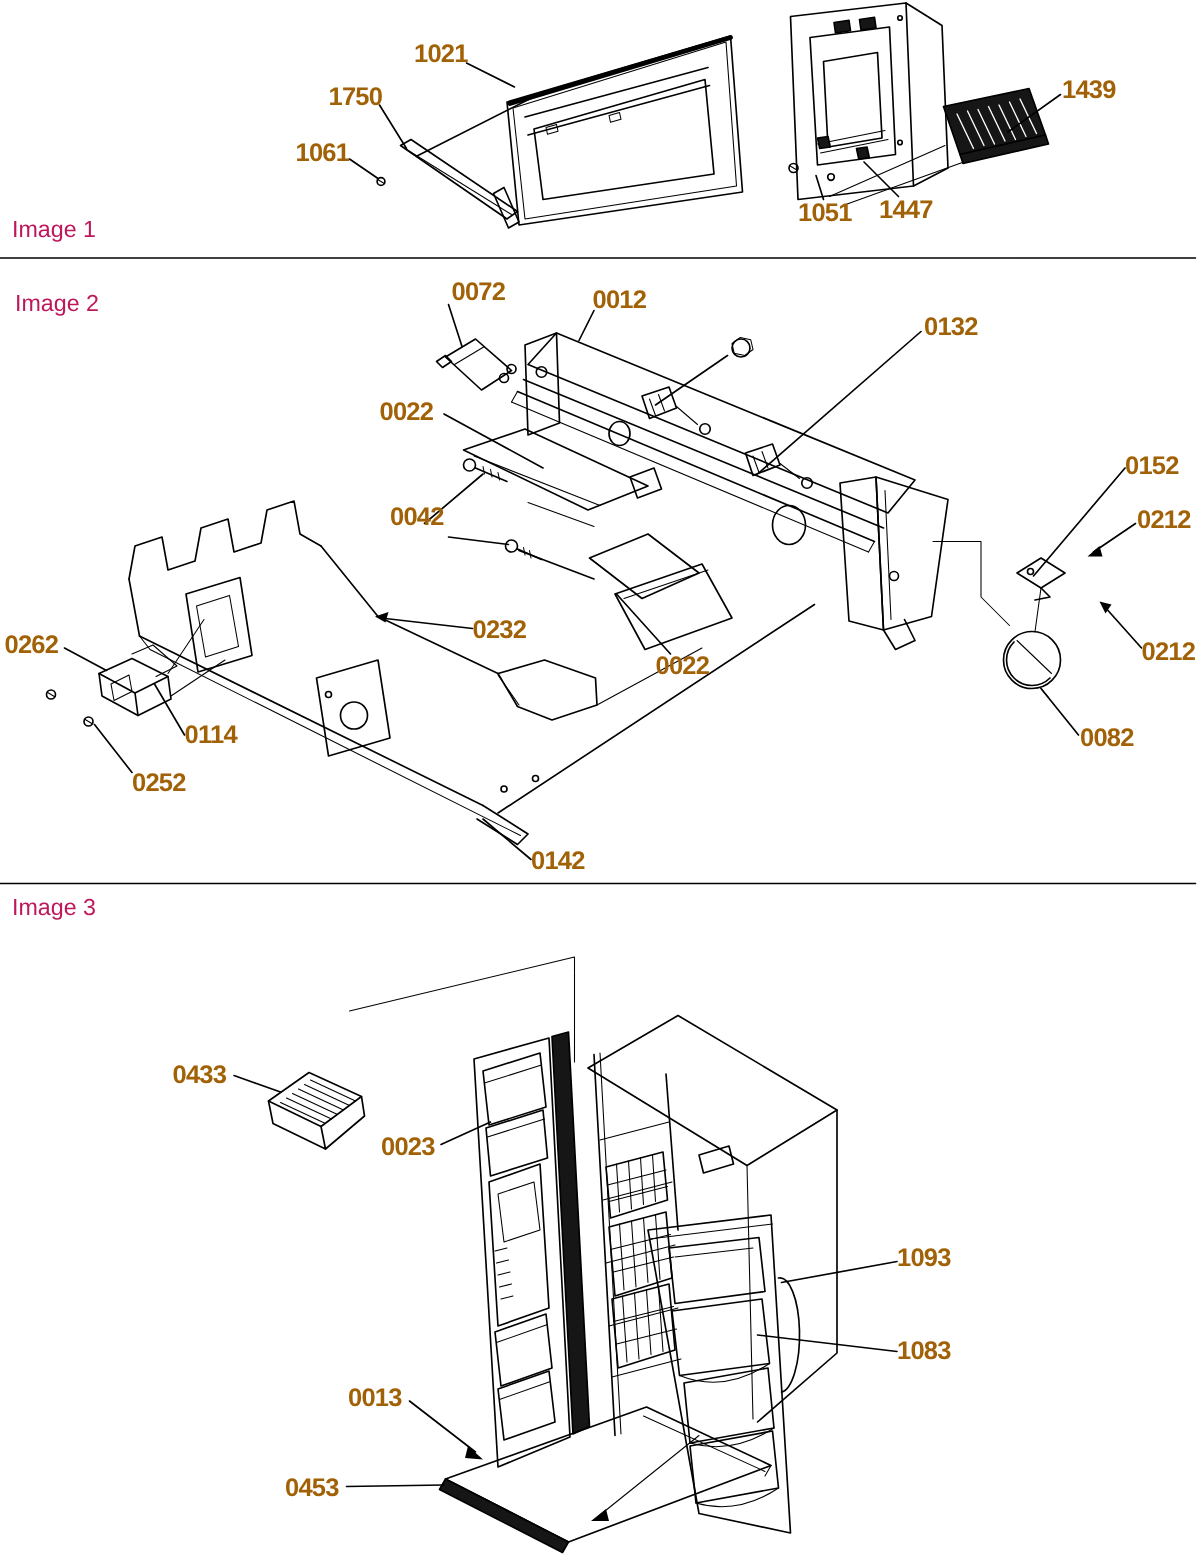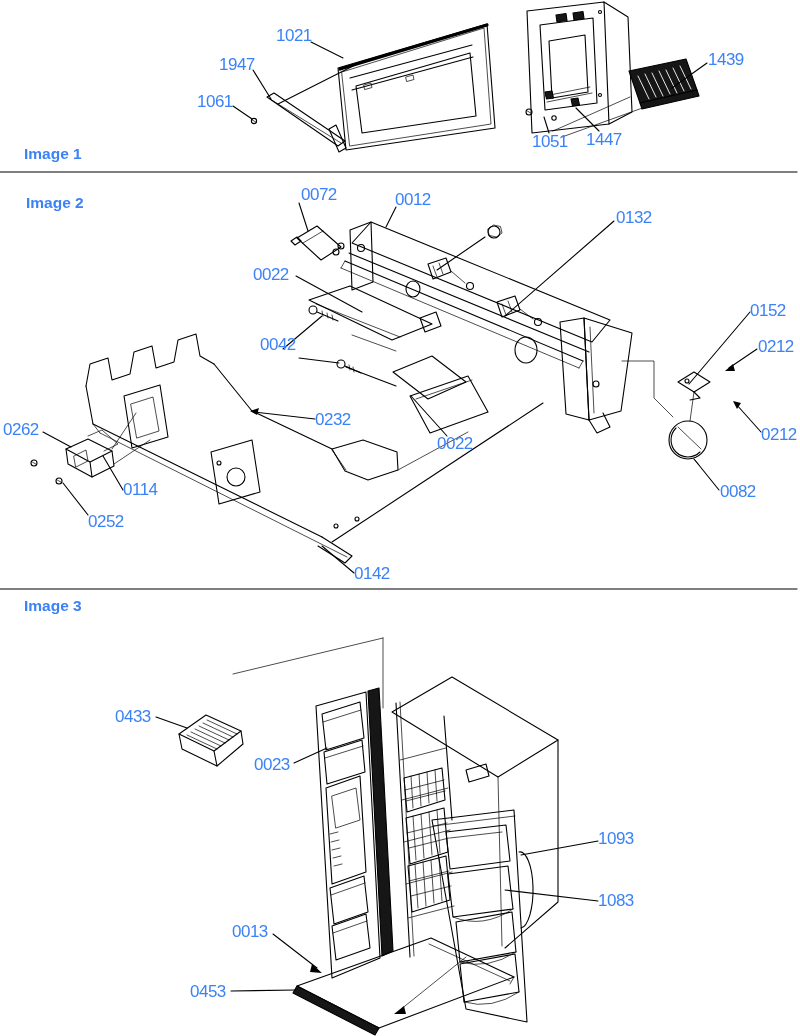--- a/index.html
+++ b/index.html
@@ -6,24 +6,24 @@
   .page{position:relative;width:800px;height:1036px;background:#fff;
         font-family:"Liberation Sans",sans-serif;overflow:hidden;}
   svg.art{position:absolute;left:0;top:0;width:800px;height:1036px;}
   svg.art path,svg.art line,svg.art circle,svg.art ellipse,svg.art polyline{
       stroke:#000;fill:none;stroke-width:1.1;stroke-linejoin:round;stroke-linecap:round;}
   svg.art .thick{stroke-width:3.2;}
   svg.art .dark{fill:#161616;stroke:#000;}
   svg.art .fillb{fill:#000;stroke:none;}
   svg.art .wline{stroke:#fff;stroke-width:0.9;}
   svg.art .thin{stroke-width:0.7;}
-  .part-label{position:absolute;font-weight:normal;font-size:17px;line-height:16px;
-      color:#3b82f6;letter-spacing:-0.5px;white-space:nowrap;}
-  .section-title{position:absolute;font-weight:bold;font-size:15.5px;line-height:15px;
-      color:#3b82f6;white-space:nowrap;margin-left:16px;}
+  .part-label{position:absolute;font-weight:bold;font-size:17px;line-height:16px;
+      color:#a16207;letter-spacing:-0.5px;white-space:nowrap;}
+  .section-title{position:absolute;font-weight:normal;font-size:15.5px;line-height:15px;
+      color:#be185d;white-space:nowrap;}
 </style>
 </head>
 <body>
 
 <div class="page">
 
   <svg class="art" viewBox="0 0 800 1036">
 
     <line x1="0" y1="172" x2="797" y2="172" stroke-width="1.6"></line>
     <line x1="0" y1="589" x2="797" y2="589" stroke-width="1.6"></line>
@@ -303,21 +303,21 @@
         <path class="fillb" d="M394,1014 L404,1006 L406,1014 Z"></path>
       </g>
     </g>
   </svg>
 
   <div class="section-title" style="left:8px;top:146px">Image 1</div>
   <div class="section-title" style="left:10px;top:195px">Image 2</div>
   <div class="section-title" style="left:8px;top:598px">Image 3</div>
 
   <div class="part-label" style="left:276px;top:28px">1021</div>
-  <div class="part-label" style="left:219px;top:57px">1947</div>
+  <div class="part-label" style="left:219px;top:57px">1750</div>
   <div class="part-label" style="left:197px;top:94px">1061</div>
   <div class="part-label" style="left:708px;top:52px">1439</div>
   <div class="part-label" style="left:532px;top:134px">1051</div>
   <div class="part-label" style="left:586px;top:132px">1447</div>
 
   <div class="part-label" style="left:301px;top:187px">0072</div>
   <div class="part-label" style="left:395px;top:192px">0012</div>
   <div class="part-label" style="left:616px;top:210px">0132</div>
   <div class="part-label" style="left:253px;top:267px">0022</div>
   <div class="part-label" style="left:260px;top:337px">0042</div>

